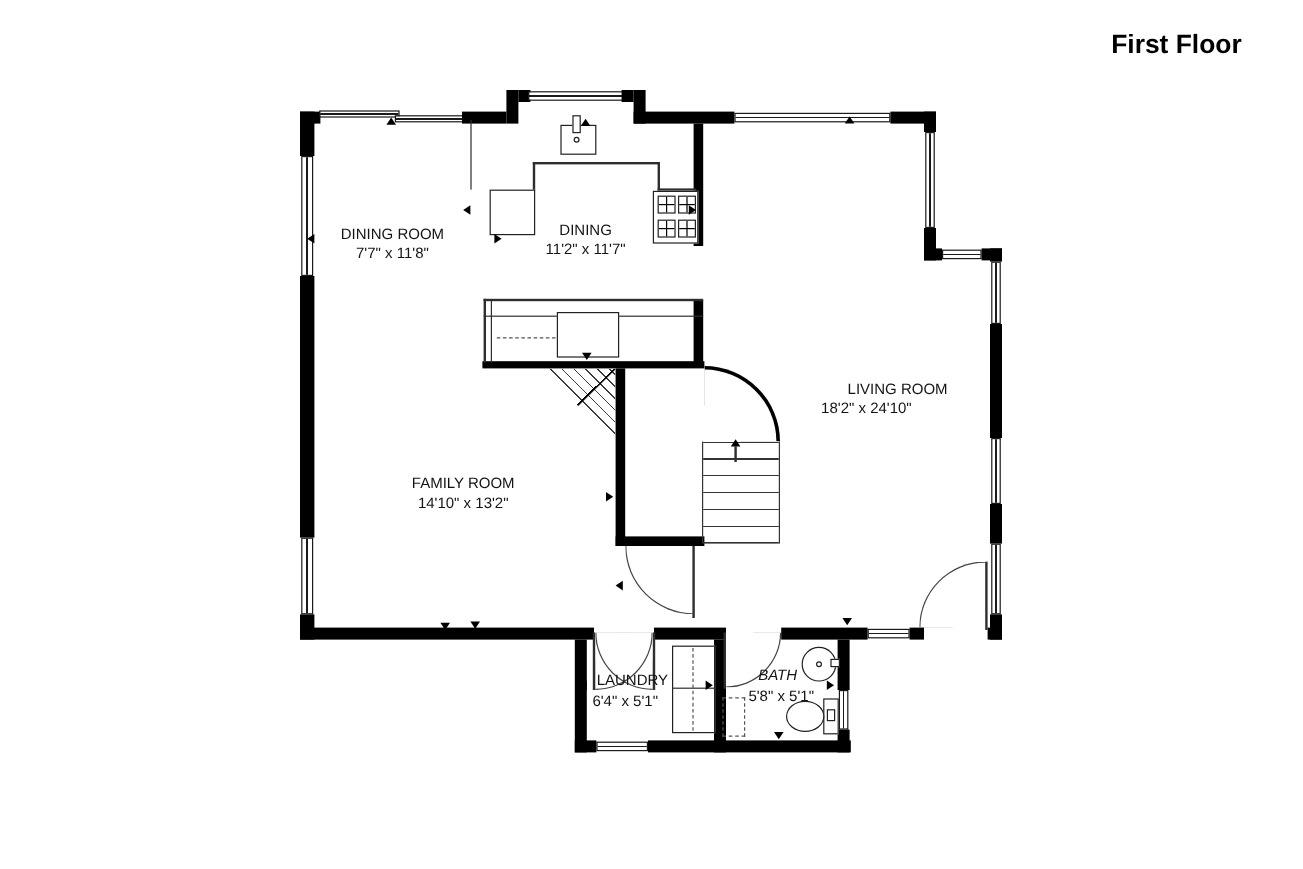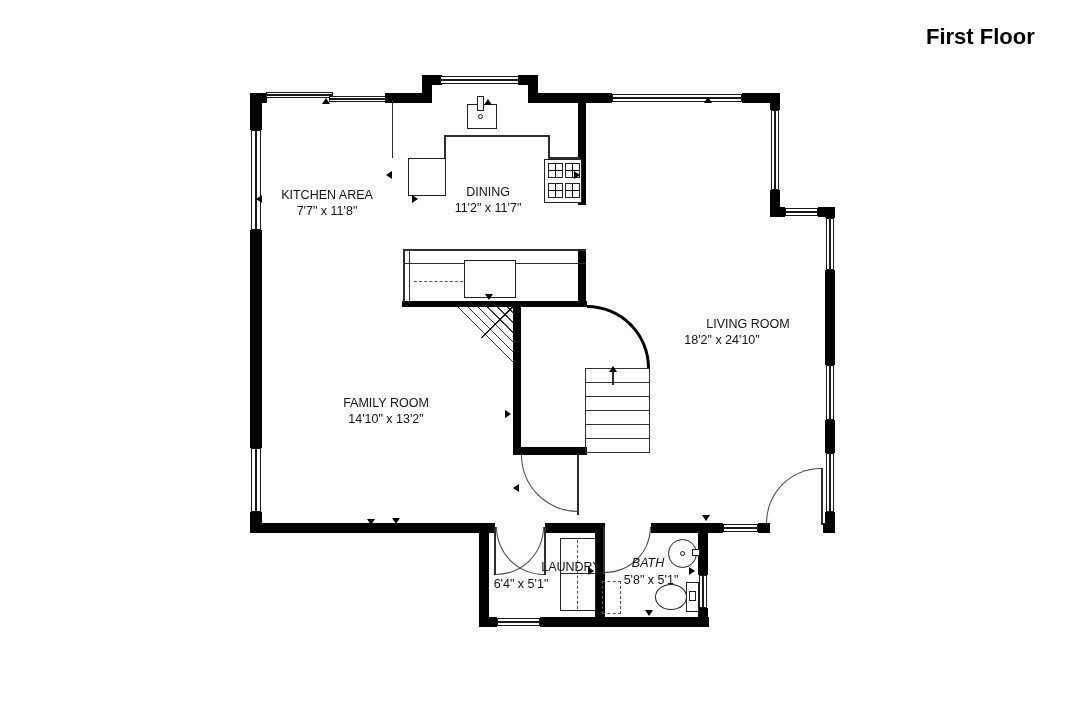--- a/index.html
+++ b/index.html
@@ -168,27 +168,27 @@
   <div class="m ml" style="left:513px;top:484px;"></div>
   <div class="m md" style="left:367px;top:519px;"></div>
   <div class="m md" style="left:392px;top:518px;"></div>
   <div class="m md" style="left:702px;top:515px;"></div>
   <div class="m ml" style="left:483px;top:567px;"></div>
   <div class="m mr" style="left:588px;top:567px;"></div>
   <div class="m mr" style="left:689px;top:567px;"></div>
   <div class="m md" style="left:645px;top:610px;"></div>
   <div class="m md" style="left:485px;top:294px;"></div>
 
-  <div class="lbl" style="left:327px;top:188px;">KITCHEN AREA</div>
+  <div class="lbl" style="left:327px;top:188px;">DINING ROOM</div>
   <div class="lbl" style="left:327px;top:204px;">7'7" x 11'8"</div>
   <div class="lbl" style="left:488px;top:185px;">DINING</div>
   <div class="lbl" style="left:488px;top:201px;">11'2" x 11'7"</div>
   <div class="lbl" style="left:724px;top:317px;margin-left:24px;">LIVING ROOM</div>
   <div class="lbl" style="left:722px;top:333px;">18'2" x 24'10"</div>
   <div class="lbl" style="left:386px;top:396px;">FAMILY ROOM</div>
   <div class="lbl" style="left:386px;top:412px;">14'10" x 13'2"</div>
-  <div class="lbl" style="left:527px;top:560px;margin-left:44px;">LAUNDRY</div>
+  <div class="lbl" style="left:527px;top:560px;">LAUNDRY</div>
   <div class="lbl" style="left:521px;top:577px;">6'4" x 5'1"</div>
   <div class="lbl" style="left:648px;top:556px;font-style:italic;">BATH</div>
   <div class="lbl" style="left:651px;top:573px;">5'8" x 5'1"</div>
 
 
 </div>
 
 </body></html>

